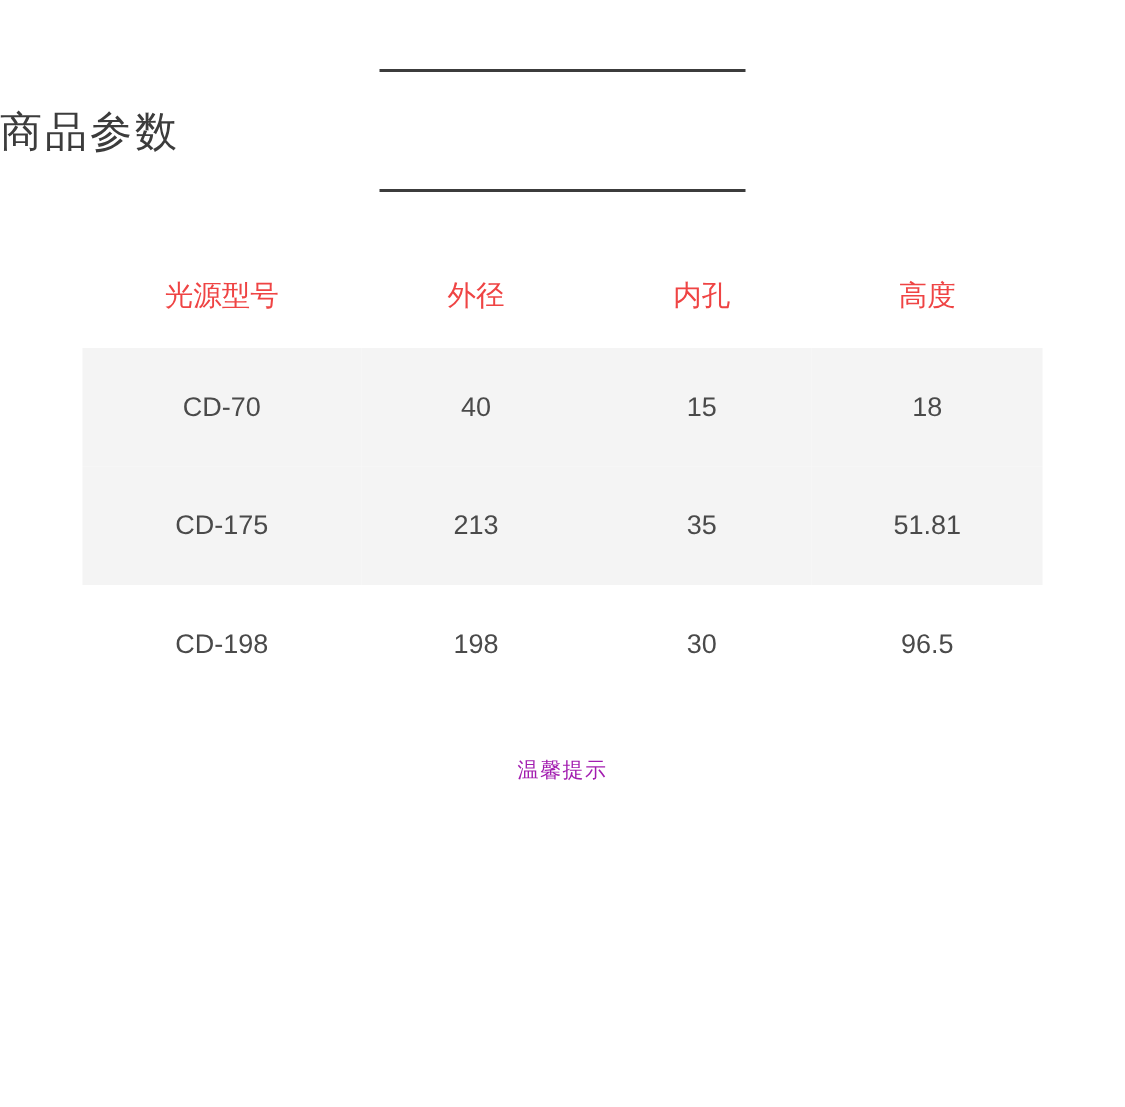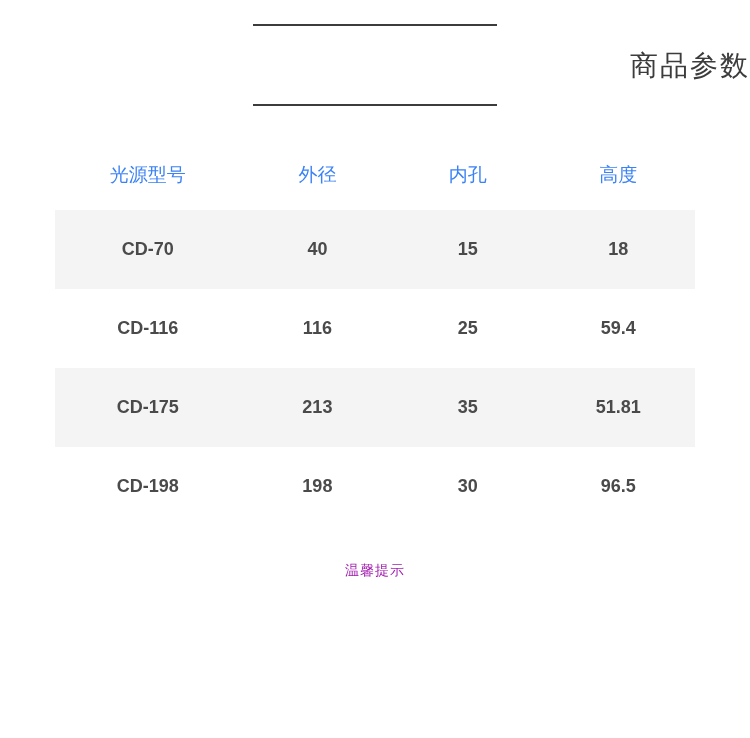--- a/index.html
+++ b/index.html
@@ -15,22 +15,22 @@
     overflow: hidden;
   }
   .page {
     width: 750px;
     height: 738px;
     position: relative;
     box-sizing: border-box;
   }
   
   .title-block {
-    padding-top: 24px;
-    text-align: right;
+    padding-top: 46px;
+    text-align: left;
   }
   .title-rule {
     width: 244px;
     height: 2px;
     background: #3c3c3c;
     margin: 0 auto;
   }
   .title-text {
     font-size: 28px;
     letter-spacing: 2px;
@@ -42,31 +42,31 @@
   
   .param-table {
     width: 640px;
     margin: 42px auto 0 auto;
     border-collapse: collapse;
     table-layout: fixed;
   }
   .param-table th {
     font-weight: 400;
     font-size: 19px;
-    color: #3b82f6;
+    color: #ef4444;
     padding: 14px 0 22px 0;
     text-align: center;
   }
   .param-table td {
     font-size: 18px;
     color: #4a4a4a;
     text-align: center;
     height: 79px;
     padding: 0;
-    font-weight: 700;
+    font-weight: 400;
   }
   .param-table tbody tr.shaded td {
     background: #f4f4f4;
   }
   .col-model { width: 29%; }
   .col-outer { width: 24%; }
   .col-inner { width: 23%; }
   .col-height { width: 24%; }
   
   .footer-note {
@@ -97,26 +97,20 @@
         <th class="col-height">高度</th>
       </tr>
     </thead>
     <tbody>
       <tr class="shaded">
         <td>CD-70</td>
         <td>40</td>
         <td>15</td>
         <td>18</td>
       </tr>
-      <tr>
-        <td>CD-116</td>
-        <td>116</td>
-        <td>25</td>
-        <td>59.4</td>
-      </tr>
       <tr class="shaded">
         <td>CD-175</td>
         <td>213</td>
         <td>35</td>
         <td>51.81</td>
       </tr>
       <tr>
         <td>CD-198</td>
         <td>198</td>
         <td>30</td>

